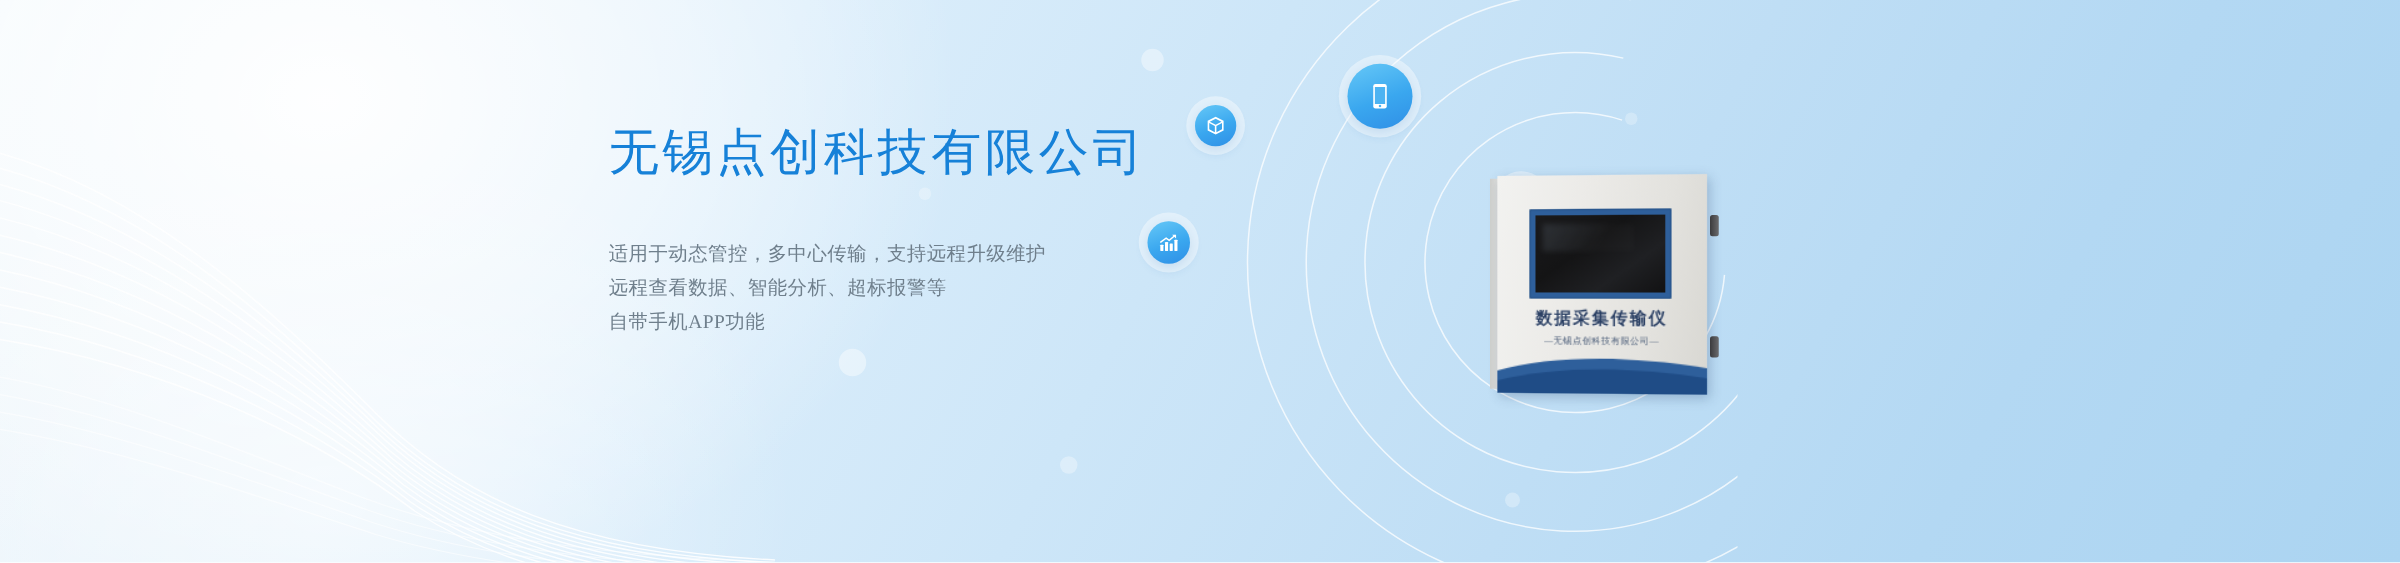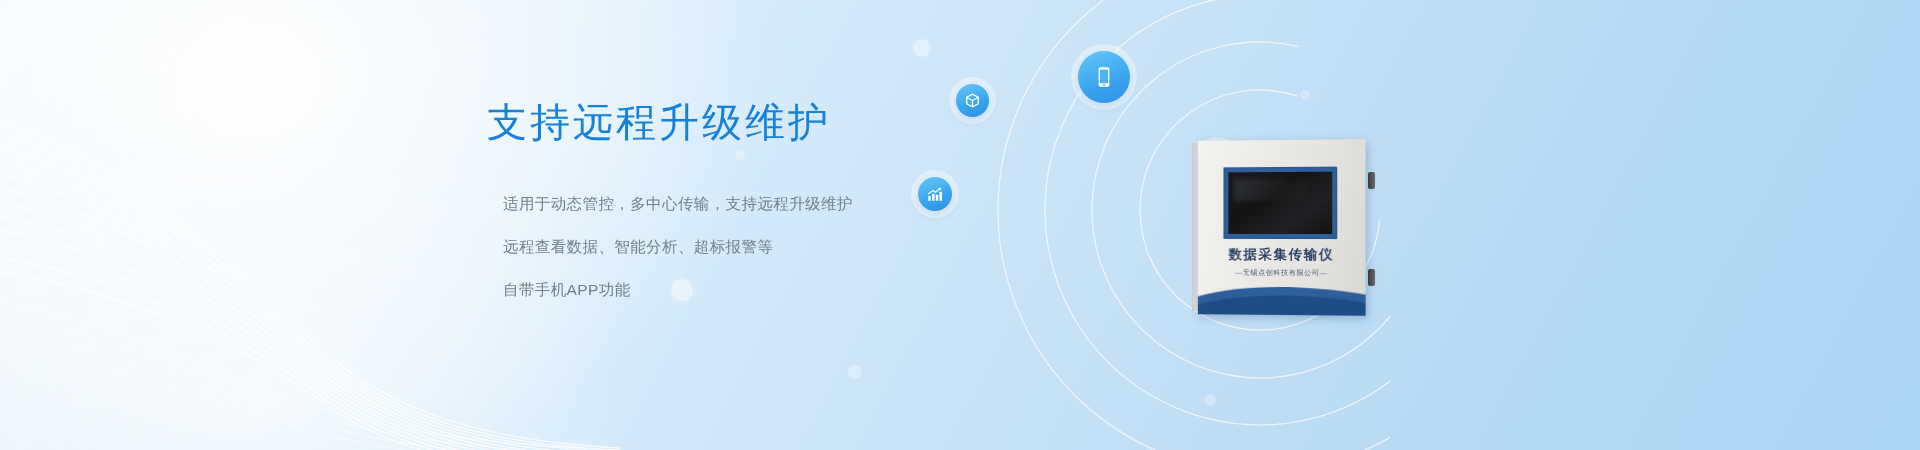--- a/index.html
+++ b/index.html
@@ -27,21 +27,21 @@
   #bubbles{position:absolute;left:600px;top:0;width:900px;height:450px;}
 
   
   #text-block{position:absolute;left:487px;top:100px;width:640px;}
   #hero-title{
     font-size:40px;line-height:1.1;letter-spacing:3px;color:#1681d8;
     font-weight:400;margin:0 0 46px 0;white-space:nowrap;
   }
   .sub-line{
     font-size:15.5px;line-height:27px;letter-spacing:.4px;
-    color:#6f7f8c;font-weight:400;white-space:nowrap;margin:16px;
+    color:#6f7f8c;font-weight:400;white-space:nowrap;margin:0;font-family:Liberation Serif, serif;
   }
 
   
   #device{
     position:absolute;left:1192px;top:140px;width:178px;height:175px;
   }
   #device-body{
     position:absolute;left:5px;top:0;width:168px;height:175px;
     background:linear-gradient(100deg,#f2f2f0 0%,#ecebe8 35%,#e3e2de 72%,#d8d7d2 100%);
     box-shadow:2px 3px 9px rgba(40,70,110,.28);
@@ -143,21 +143,21 @@
       <circle cx="82" cy="290" r="11" opacity="0.42"></circle>
       <circle cx="322" cy="48" r="9" opacity="0.40"></circle>
       <circle cx="255" cy="372" r="7" opacity="0.33"></circle>
       <circle cx="610" cy="400" r="6" opacity="0.30"></circle>
       <circle cx="140" cy="155" r="5" opacity="0.28"></circle>
       <circle cx="705" cy="95" r="5" opacity="0.26"></circle>
     </g>
   </svg>
 
   <div id="text-block">
-    <h1 id="hero-title">支持远程升级维护</h1>
+    <h1 id="hero-title">无锡点创科技有限公司</h1>
     <p class="sub-line">适用于动态管控，多中心传输，支持远程升级维护</p>
     <p class="sub-line">远程查看数据、智能分析、超标报警等</p>
     <p class="sub-line">自带手机APP功能</p>
   </div>
 
   <div class="float-icon" id="icon-box">
     <svg width="17" height="17" viewBox="0 0 24 24" fill="#ffffff">
       <path d="M12 2 3 6.6v10.8L12 22l9-4.6V6.6L12 2zm0 2.25 6.6 3.35L12 10.95 5.4 7.6 12 4.25zM4.8 9.1l6.3 3.2v7.05L4.8 16.1V9.1zm8.1 10.25V12.3l6.3-3.2v7l-6.3 3.25z"></path>
     </svg>
   </div>

